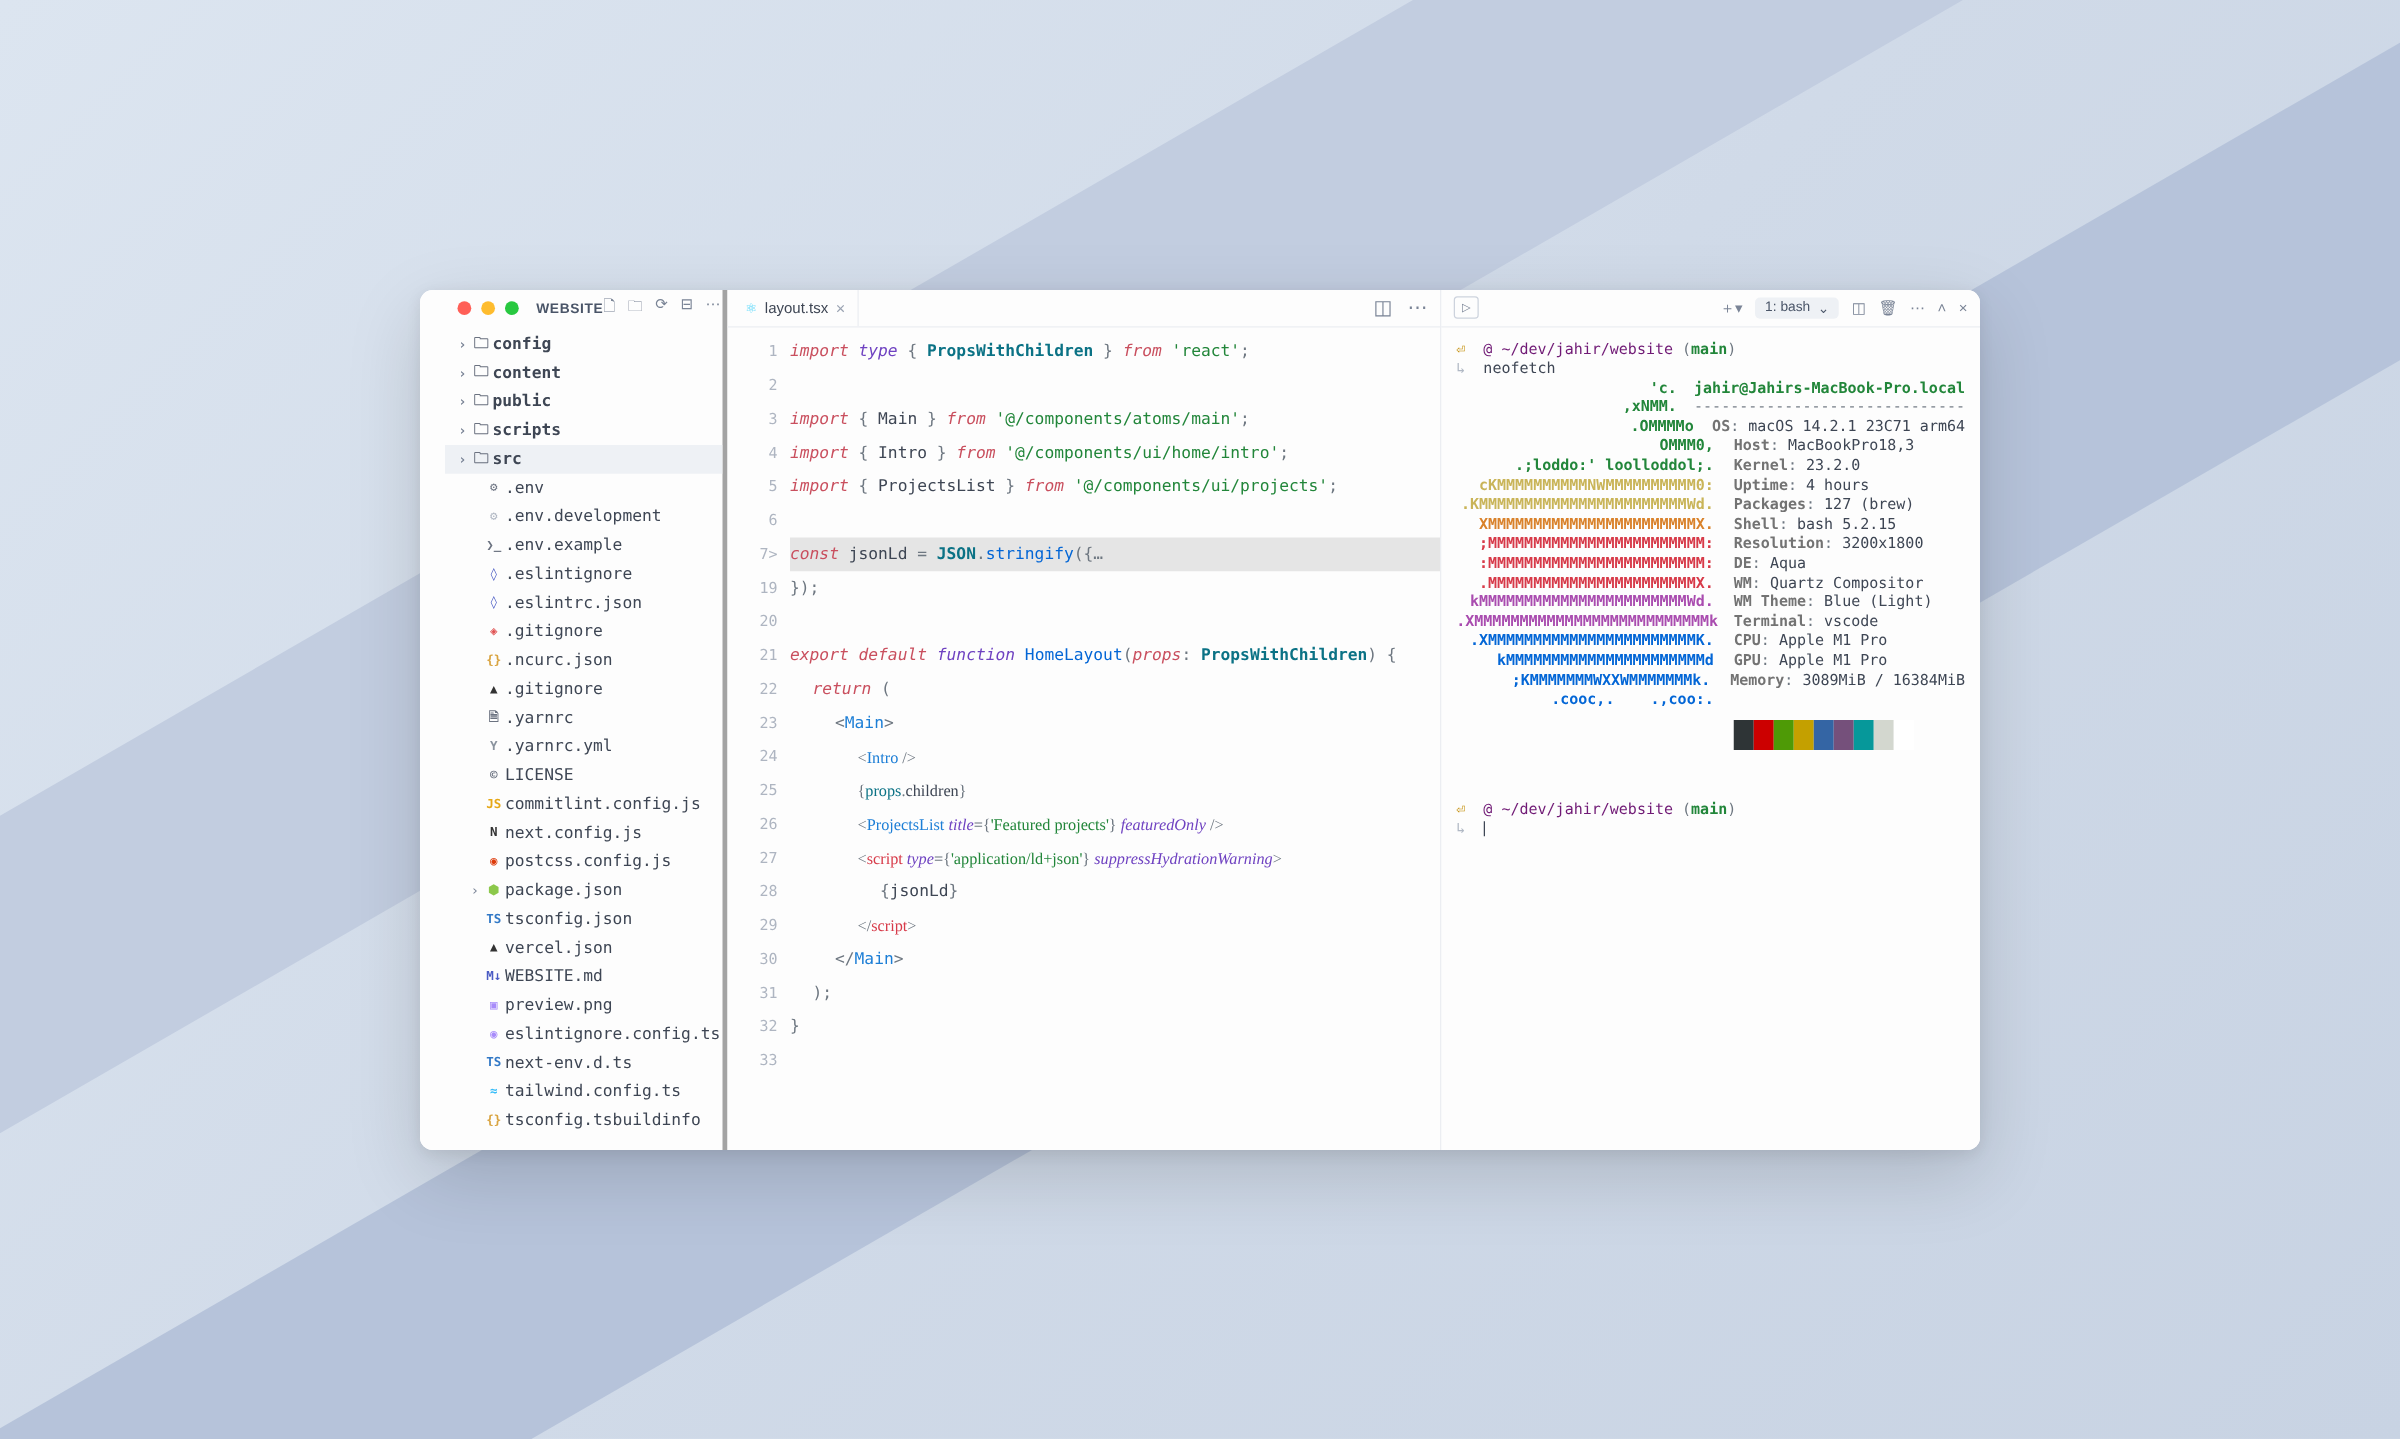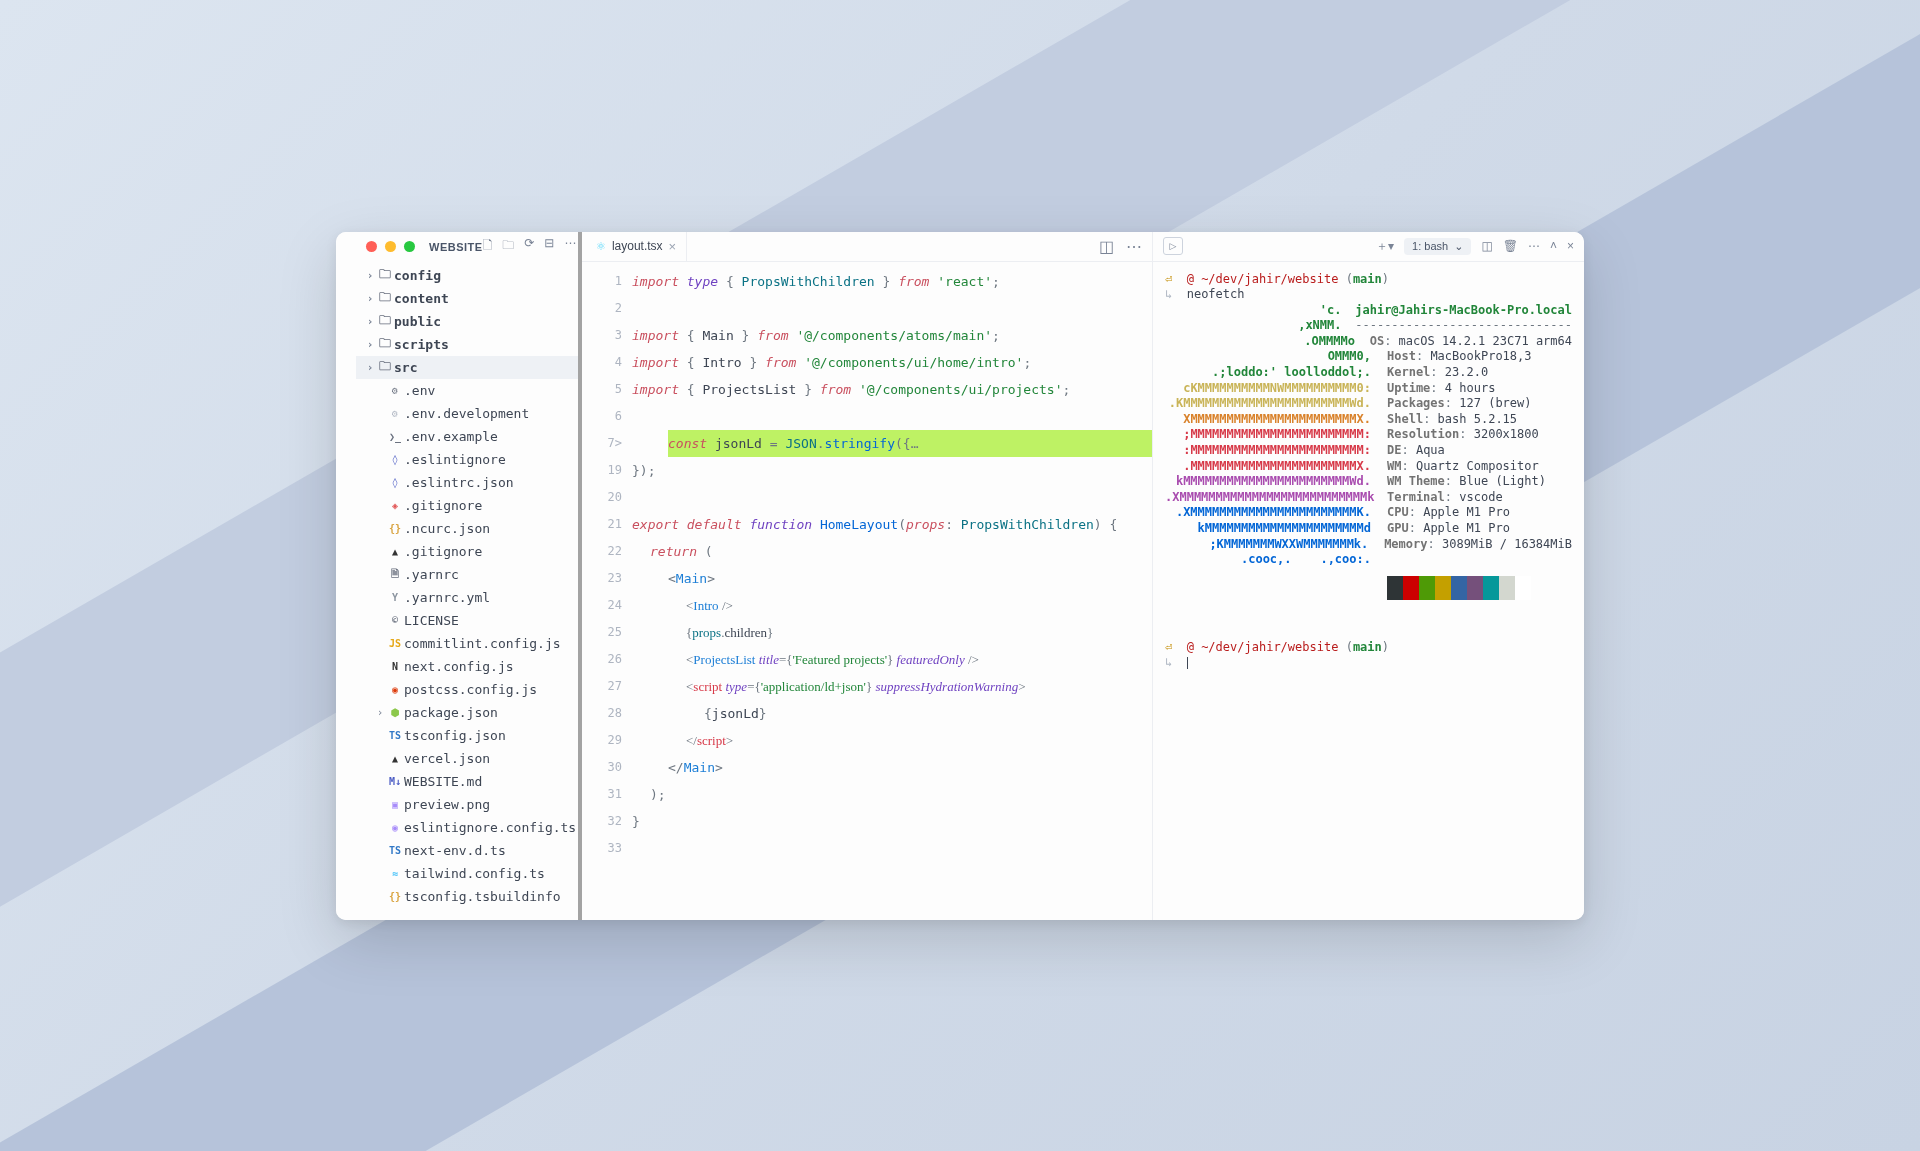--- a/index.html
+++ b/index.html
@@ -49,45 +49,45 @@
 .tabbar { height: 30px; display: flex; align-items: center; border-bottom: 1px solid #eceef2; padding-left: 4px; }
 .tab { display: flex; align-items: center; gap: 6px; padding: 0 10px; height: 100%; font-size: 12px; color: #3e4654; border-right: 1px solid #eceef2; }
 .tab .ti { color: #61dafb; font-size: 11px; }
 .tab .close { color: #9aa3b2; font-size: 13px; }
 .tab-actions { margin-left: auto; display: flex; gap: 12px; padding-right: 10px; color: #7a8496; }
 
 .code { flex: 1; display: flex; overflow: hidden; }
 .gutter { width: 50px; text-align: right; padding: 6px 10px 0 0; color: #aeb5c1; font-size: 12px; line-height: 27px; }
 .gutter div { font-family: "SF Mono", ui-monospace, Menlo, monospace; }
 .code-body { flex: 1; padding: 6px 0 0 0; font-family: "SF Mono", ui-monospace, Menlo, monospace; font-size: 13px; line-height: 27px; white-space: pre; color: #3e4654; }
-.line.hl { background: #bef264; margin-left: 36px; }
+.line.hl { background: #e5e5e5; }
 .i1 { padding-left: 18px; } .i2 { padding-left: 36px; } .i3 { padding-left: 54px; font-family: Liberation Serif, serif; } .i4 { padding-left: 72px; }
 
 .kw { color: #c94f5e; font-style: italic; } 
 .kw2 { color: #6f42c1; font-style: italic; } 
 .fn { color: #0366d6; }
 .str { color: #22863a; }
 .tag { color: #1c7ed6; }
 .tagc { color: #d73a49; }
 .attr { color: #6f42c1; font-style: italic; }
 .prop { color: #0b7285; }
 .punc { color: #6e7781; }
 .ident { color: #3e4654; }
 .param { color: #c94f5e; font-style: italic; }
-.type { color: #0b7285; }
+.type { color: #0b7285; font-weight: bold; }
 
 
 .terminal { width: 432px; background: #fdfdfd; border-left: 1px solid #eceef2; display: flex; flex-direction: column; }
 .term-head { height: 30px; display: flex; align-items: center; padding: 0 10px; color: #7a8496; border-bottom: 1px solid #eceef2; font-size: 12px; }
 .term-head .play { width: 20px; height: 18px; border: 1px solid #cdd3dd; border-radius: 3px; display: flex; align-items: center; justify-content: center; font-size: 9px; }
 .term-head .right { margin-left: auto; display: flex; align-items: center; gap: 10px; }
 .term-head .dropdown { background: #eef1f5; border-radius: 4px; padding: 2px 8px; display: flex; align-items: center; gap: 6px; font-size: 11px; color: #4a5568; }
 
 .term-body { flex: 1; overflow: auto; font-family: "SF Mono", ui-monospace, Menlo, monospace; font-size: 12px; line-height: 15.6px; padding: 10px 12px; color: #3e4654; white-space: pre; }
-.tpath { color: #b91c1c; } .tmain { color: #22863a; font-weight: 700; }
+.tpath { color: #701a75; } .tmain { color: #22863a; font-weight: 700; }
 .tlbl { color: #737373; font-weight: 700; } .tval { color: #3e4654; }
 .tbold { font-weight: 700; }
 .art { font-weight: 700; }
 .ascii-row { display: flex; }
 .ascii-left { width: 206px; text-align: right; }
 .ascii-gap { width: 16px; }
 .colorbar { display: flex; margin-top: 8px; margin-left: 222px; }
 .colorbar div { width: 16px; height: 24px; }
 .prompt-icon { color: #c28b00; }
 .arrow-icon { color: #b0b8c4; }

